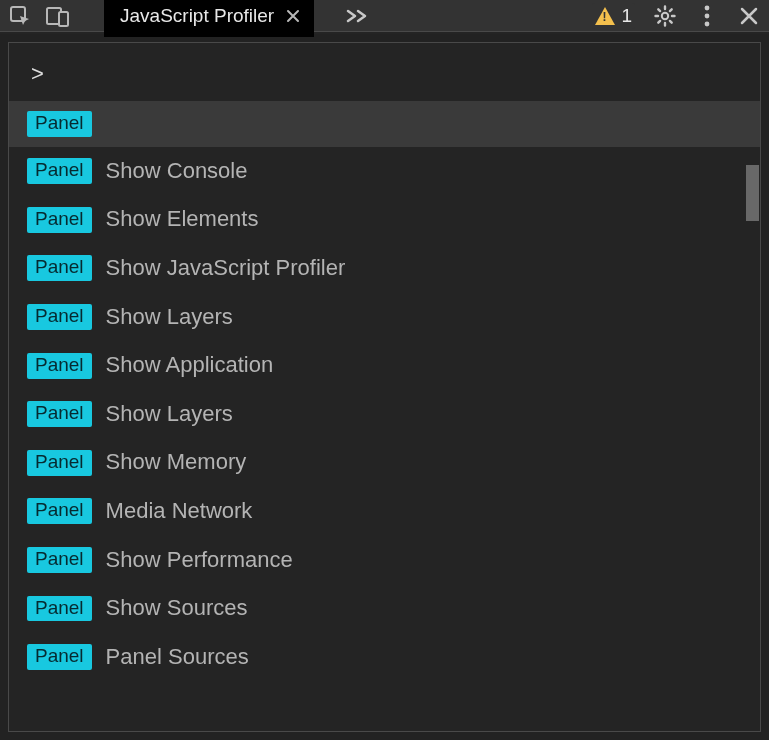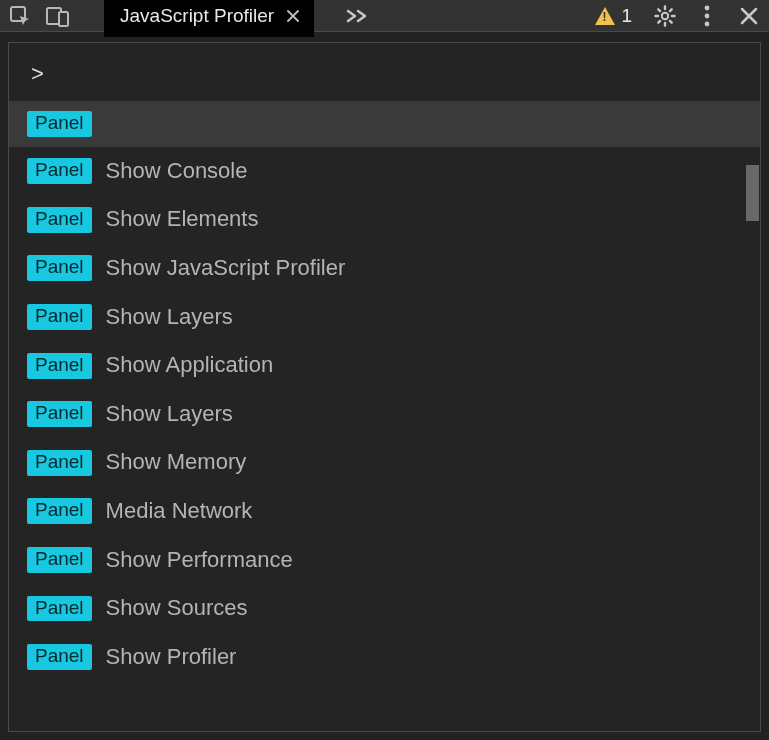--- a/index.html
+++ b/index.html
@@ -249,17 +249,17 @@
       <div class="command-item">
         <span class="badge">Panel</span>
         <span>Show Performance</span>
       </div>
       <div class="command-item">
         <span class="badge">Panel</span>
         <span>Show Sources</span>
       </div>
       <div class="command-item">
         <span class="badge">Panel</span>
-        <span>Show Profiler</span>
+        <span>Panel Sources</span>
       </div>
     </div>
   <div class="scrollbar-thumb"></div>
 </div>
 
 </body></html>

